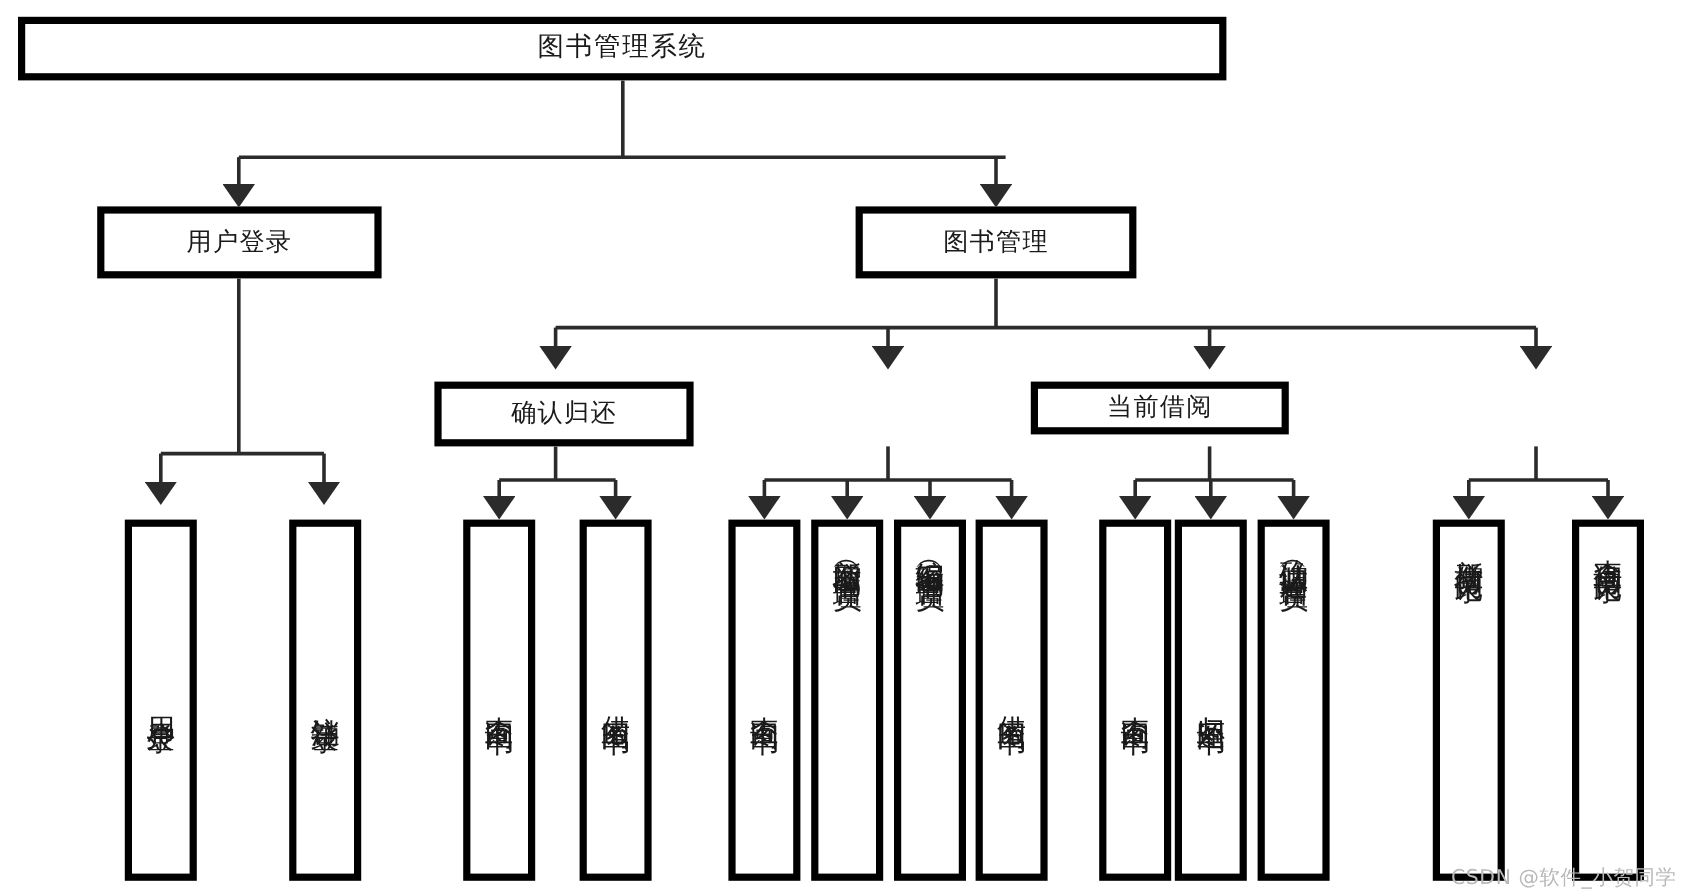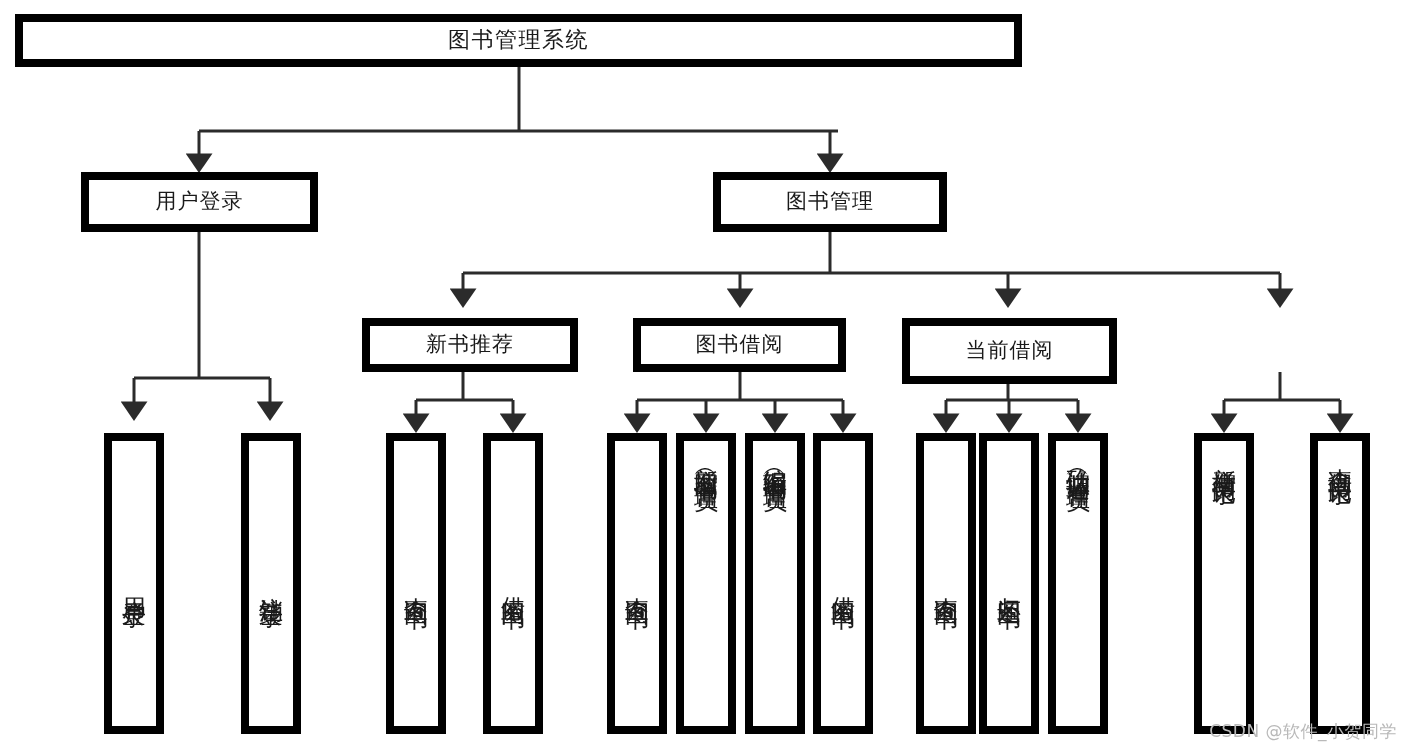--- a/index.html
+++ b/index.html
@@ -23,21 +23,21 @@
     left: 0;
     top: 0;
     width: 1405px;
     height: 747px;
     pointer-events: none;
   }
   .node {
     position: absolute;
     box-sizing: border-box;
     background: #ffffff;
-    border: 8px solid #000000;
+    border: 6px solid #000000;
     display: flex;
     align-items: center;
     justify-content: center;
     color: #1a1a1a;
   }
   .node .label {
     display: block;
     text-align: center;
     line-height: 1.22;
     white-space: nowrap;
@@ -145,28 +145,25 @@
 
   <div class="node horiz" style="left:81px; top:172px; width:237px; height:60px;">
     <span class="label">用户登录</span>
   </div>
 
   <div class="node horiz" style="left:713px; top:172px; width:234px; height:60px;">
     <span class="label">图书管理</span>
   </div>
 
   <div class="node horiz" style="left:362px; top:318px; width:216px; height:54px;">
-    <span class="label">新书推荐</span>
-  </div>
-
-  <div class="node horiz" style="left:633px; top:318px; width:213px; height:54px;">
-    <span class="label">图书借阅</span>
-  </div>
-
-  <div class="node horiz" style="left:902px; top:318px; width:215px; height:66px;">
+    <span class="label">确认归还</span>
+  </div>
+
+
+  <div class="node horiz" style="left:859px; top:318px; width:215px; height:44px;">
     <span class="label">当前借阅</span>
   </div>
 
 
   <div class="node vert short" style="left:104px; top:433px; width:60px; height:301px;">
     <span class="label">用户登录</span>
   </div>
 
   <div class="node vert short" style="left:241px; top:433px; width:60px; height:301px;">
     <span class="label">注销登录</span>

